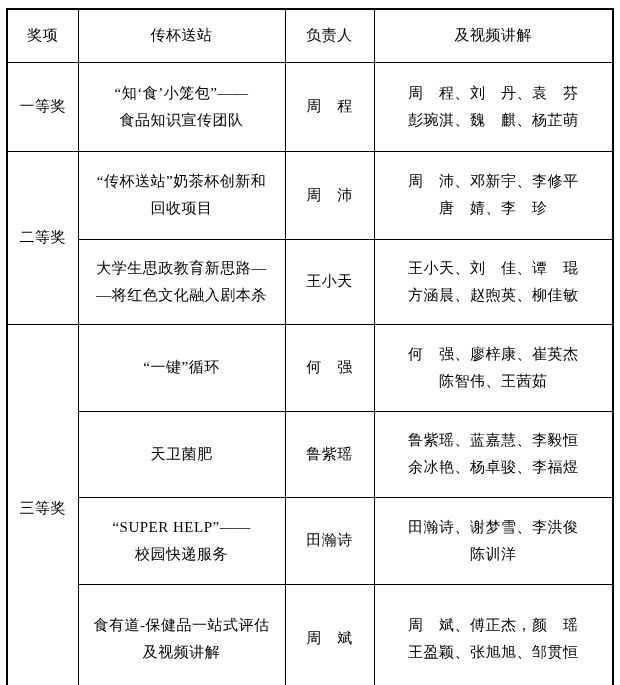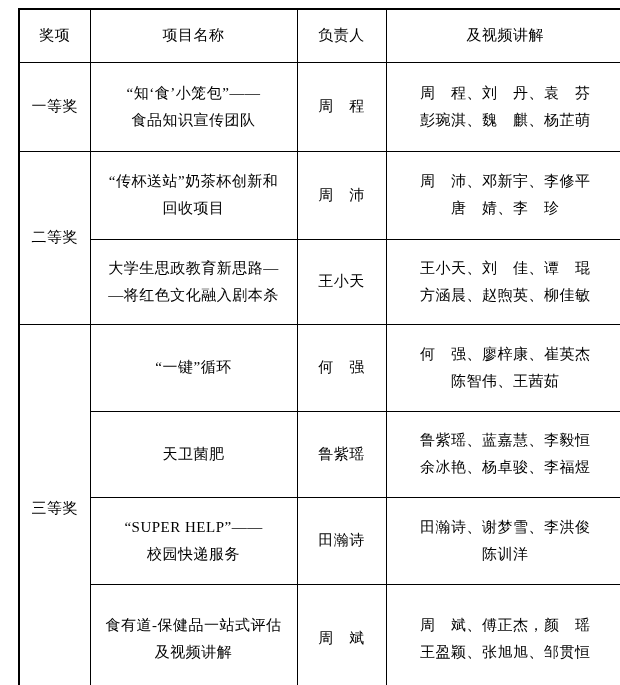--- a/index.html
+++ b/index.html
@@ -6,21 +6,21 @@
     margin: 0;
     padding: 0;
     background: #ffffff;
     color: #000000;
     font-family: "Liberation Serif", "DejaVu Serif", serif;
   }
   .page {
     width: 620px;
     height: 685px;
     box-sizing: border-box;
-    padding: 8px 18px;
+    padding: 8px 6px;
     background: #ffffff;
     overflow: hidden;
   }
   table.awards {
     border-collapse: collapse;
     table-layout: fixed;
     width: 606px;
     border: 2px solid #000000;
   }
   table.awards th,
@@ -57,21 +57,21 @@
   <table class="awards">
     <colgroup>
       <col class="c-award">
       <col class="c-project">
       <col class="c-leader">
       <col class="c-members">
     </colgroup>
     <thead>
       <tr class="r-head">
         <th>奖项</th>
-        <th>项目名称</th>
+        <th>传杯送站</th>
         <th>负责人</th>
         <th>及视频讲解</th>
       </tr>
     </thead>
     <tbody>
       <tr class="r-1">
         <td rowspan="1">一等奖</td>
         <td>“知‘食’小笼包”——
 食品知识宣传团队</td>
         <td>周　程</td>

